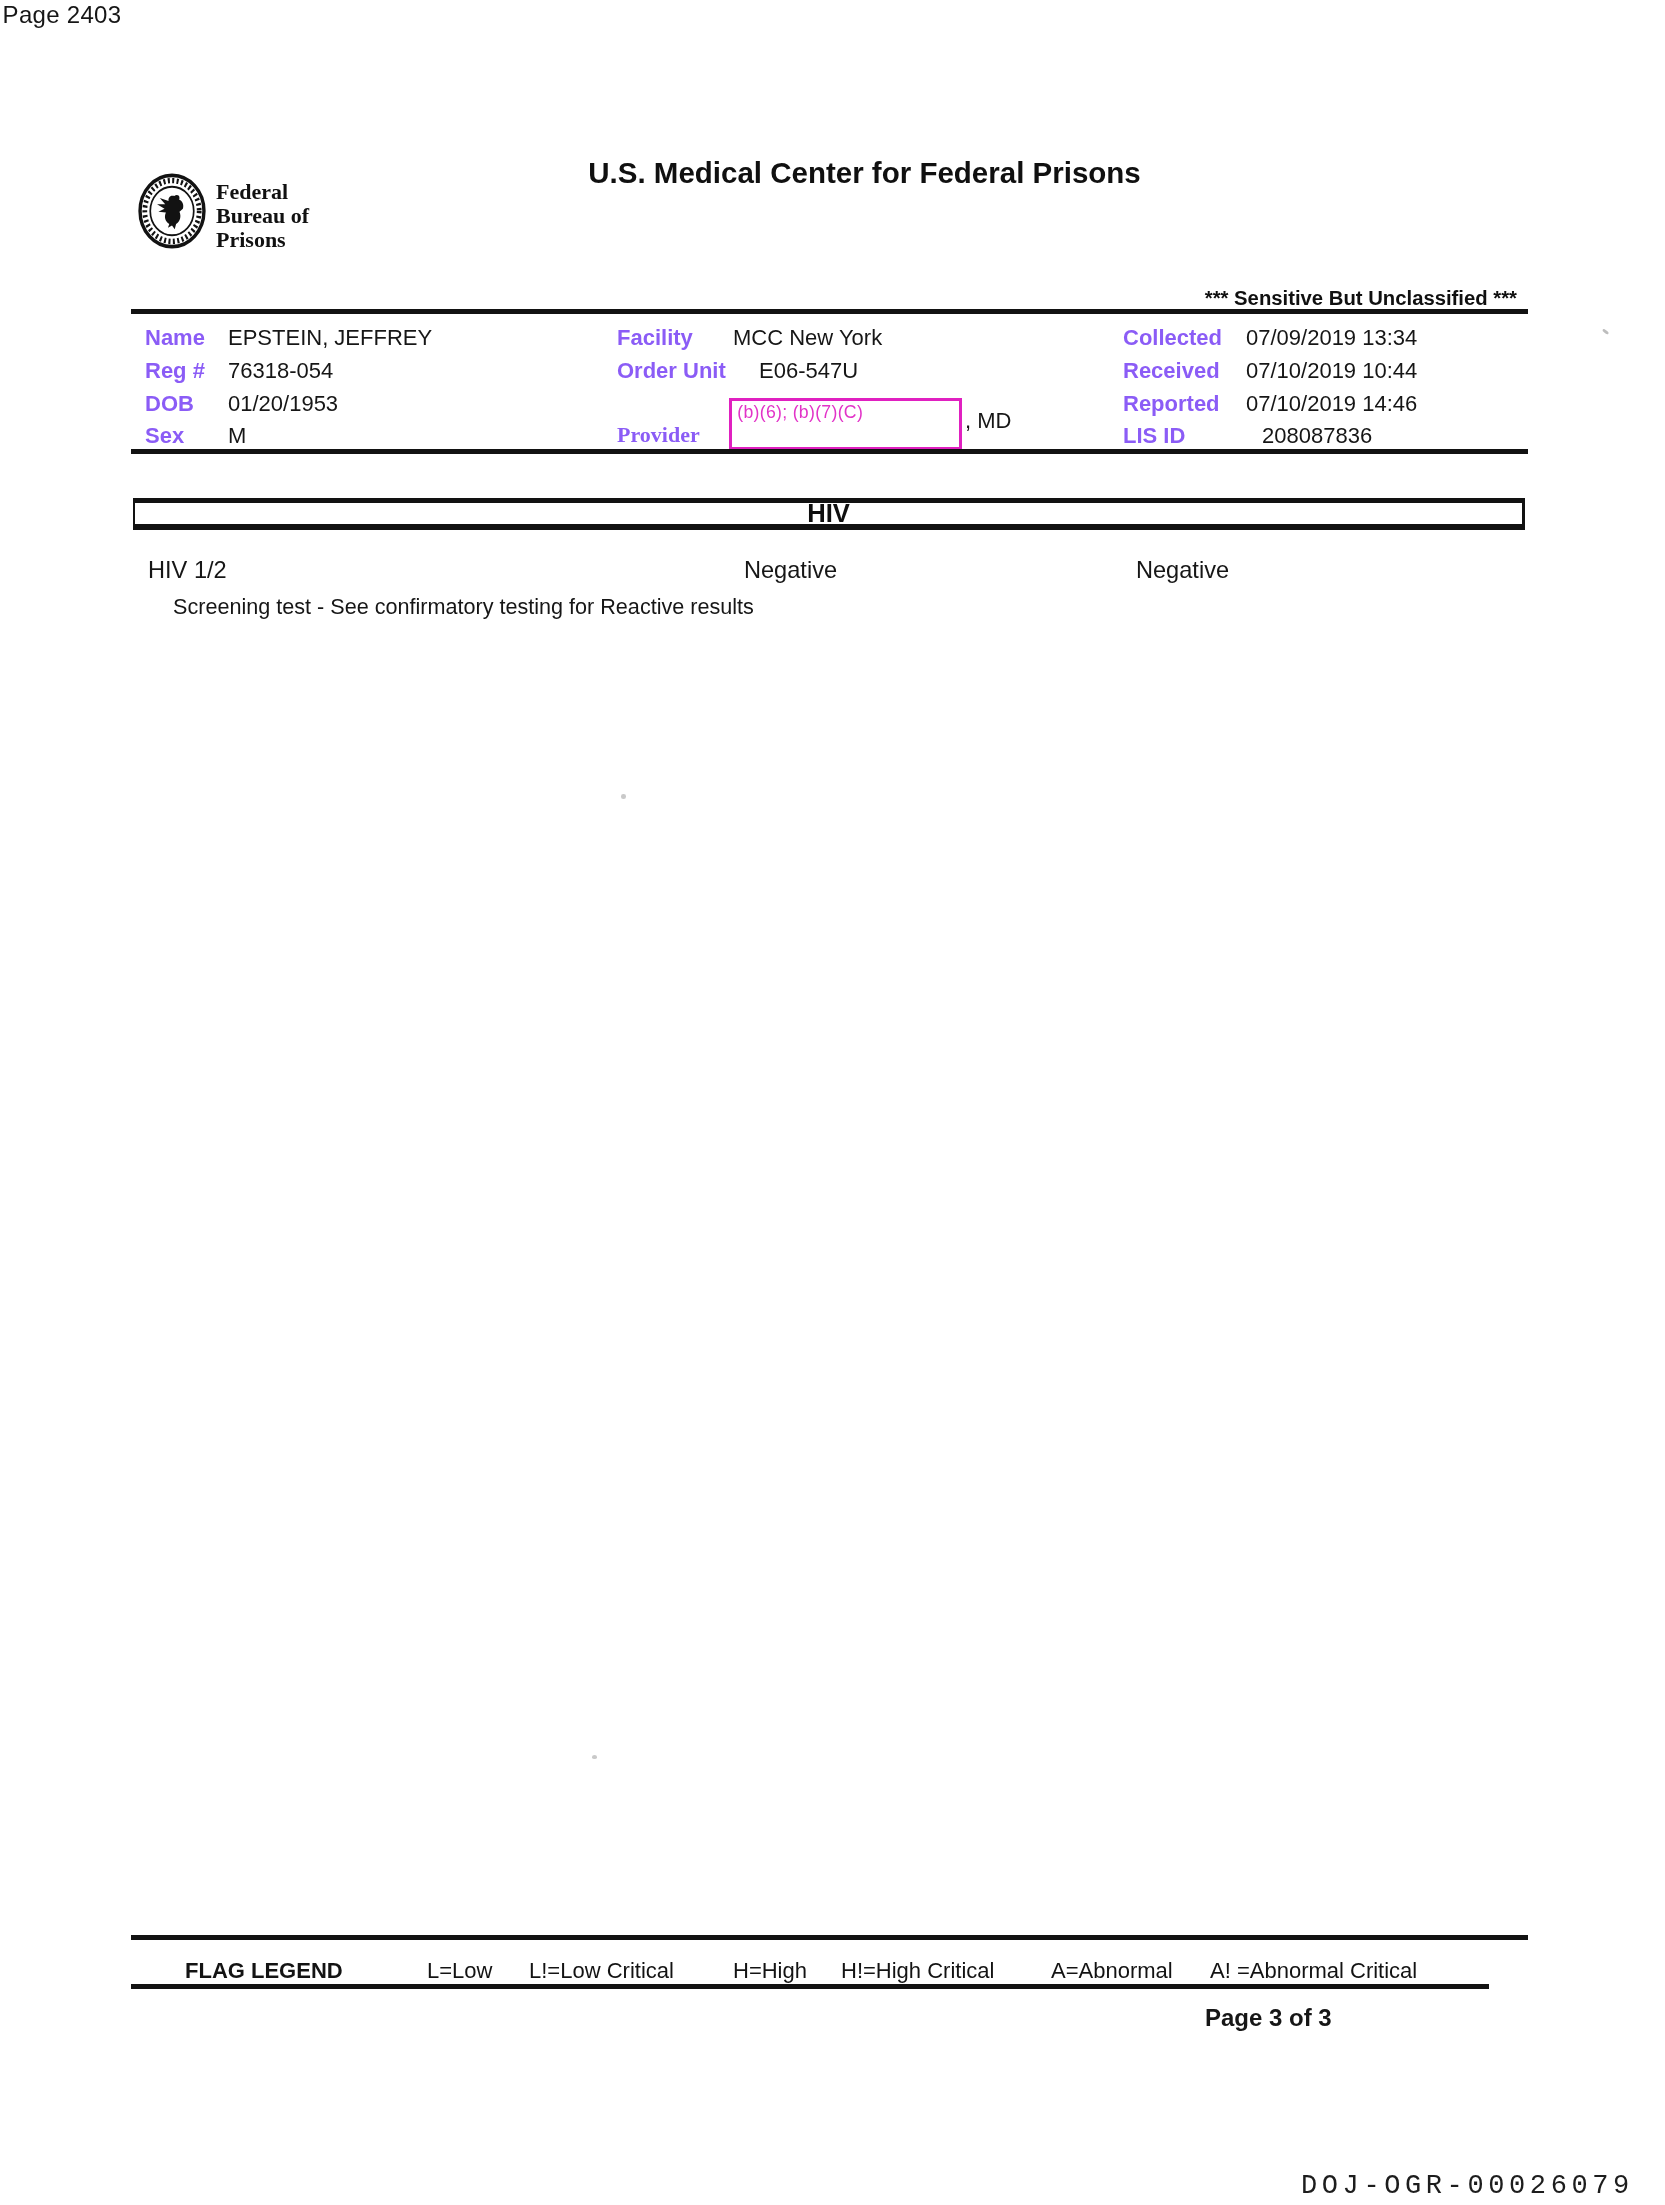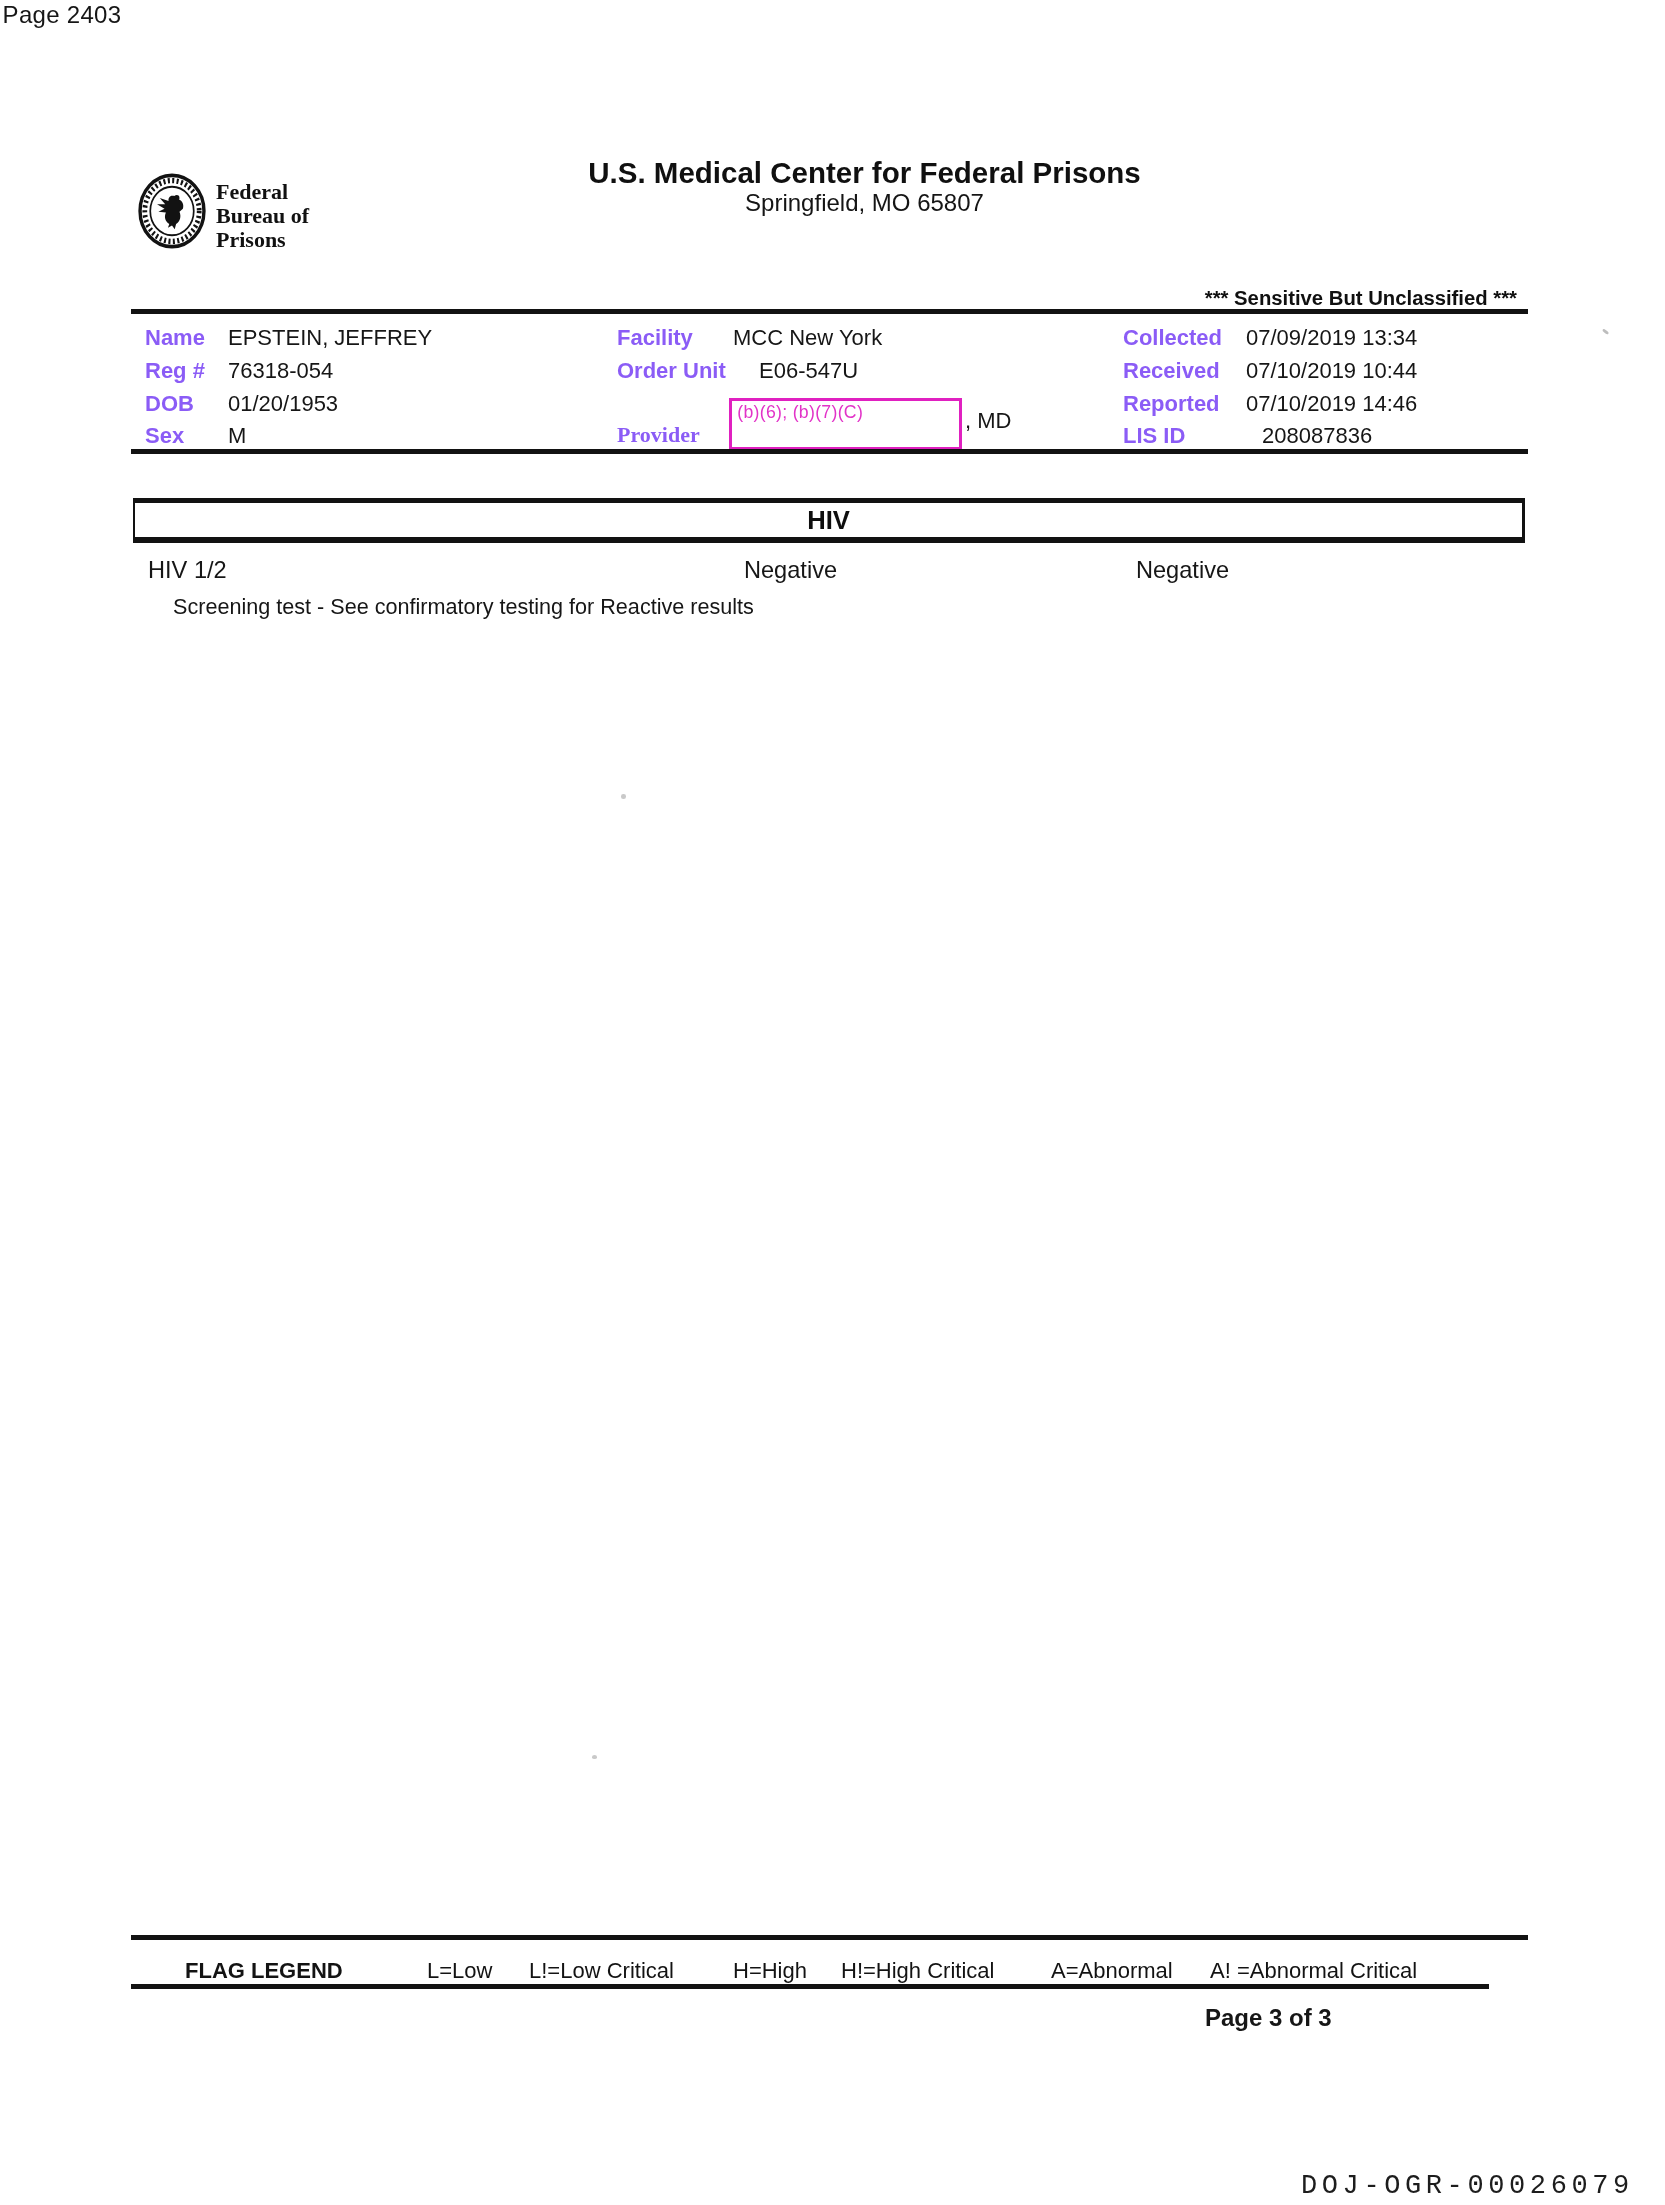--- a/index.html
+++ b/index.html
@@ -41,21 +41,21 @@
   .redaction-box{
     left:729px;top:398px;width:233px;height:52px;
     border:3.9px solid #e020c0;box-sizing:border-box;
     padding:1.3px 0 0 5.2px;
   }
   .redaction-text{font-size:17.7px;color:#e233c8;letter-spacing:0.3px;}
   .provider-suffix{left:965px;top:408px;}
 
   
   .section-box{
-    left:133px;top:498px;width:1392px;height:45px;box-sizing:border-box;
+    left:133px;top:498px;width:1392px;height:32px;box-sizing:border-box;
     border-top:5.2px solid #121212;border-bottom:6.6px solid #121212;
     border-left:2.6px solid #121212;border-right:3.3px solid #121212;
     display:flex;align-items:center;justify-content:center;
   }
   .section-title{font-size:25.6px;font-weight:700;color:#0e0e0e;}
   .test-name{left:148px;top:557px;font-size:23.6px;}
   .test-result{left:725px;top:557px;width:131px;text-align:center;font-size:23.6px;}
   .test-reference{left:1117px;top:557px;width:131px;text-align:center;font-size:23.6px;}
   .test-note{left:173px;top:594px;font-size:21.6px;}
 
@@ -89,21 +89,20 @@
   </svg>
 </div>
 <div class="abs bop-text">
   <div>Federal</div>
   <div>Bureau of</div>
   <div>Prisons</div>
 </div>
 
 <div class="abs header-center">
   <div class="header-title">U.S. Medical Center for Federal Prisons</div>
-  <div class="header-line">Springfield, MO 65807</div>
 </div>
 
 <div class="abs sensitive">*** Sensitive But Unclassified ***</div>
 
 <div class="abs rule rule-1"></div>
 
 <div class="abs info lbl c1l r1">Name</div>
 <div class="abs info c1v r1">EPSTEIN, JEFFREY</div>
 <div class="abs info lbl c1l r2">Reg #</div>
 <div class="abs info c1v r2">76318-054</div>

